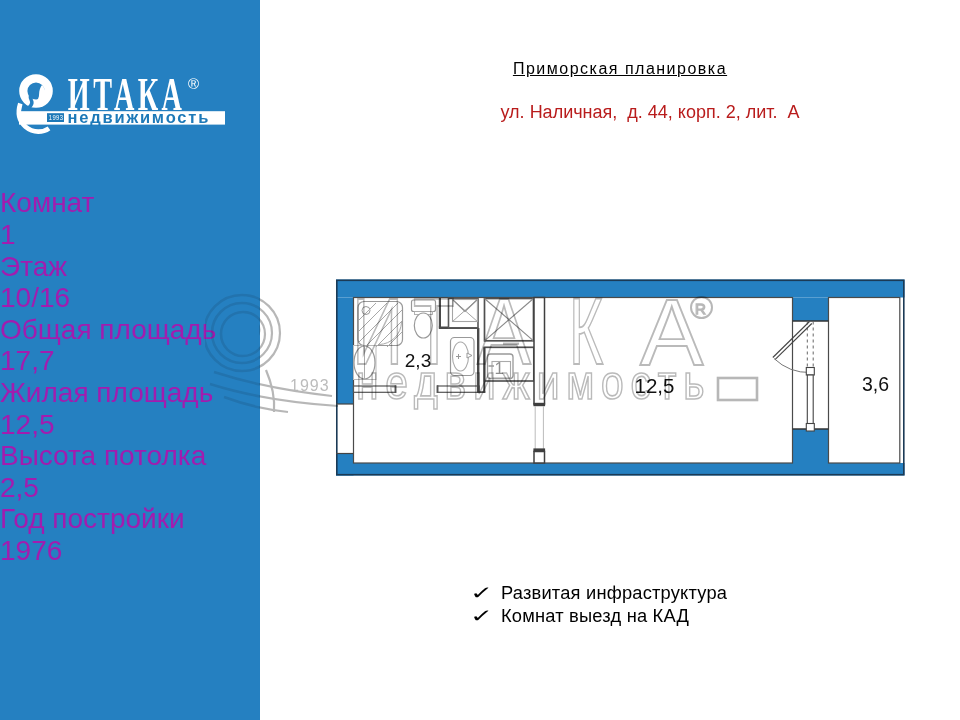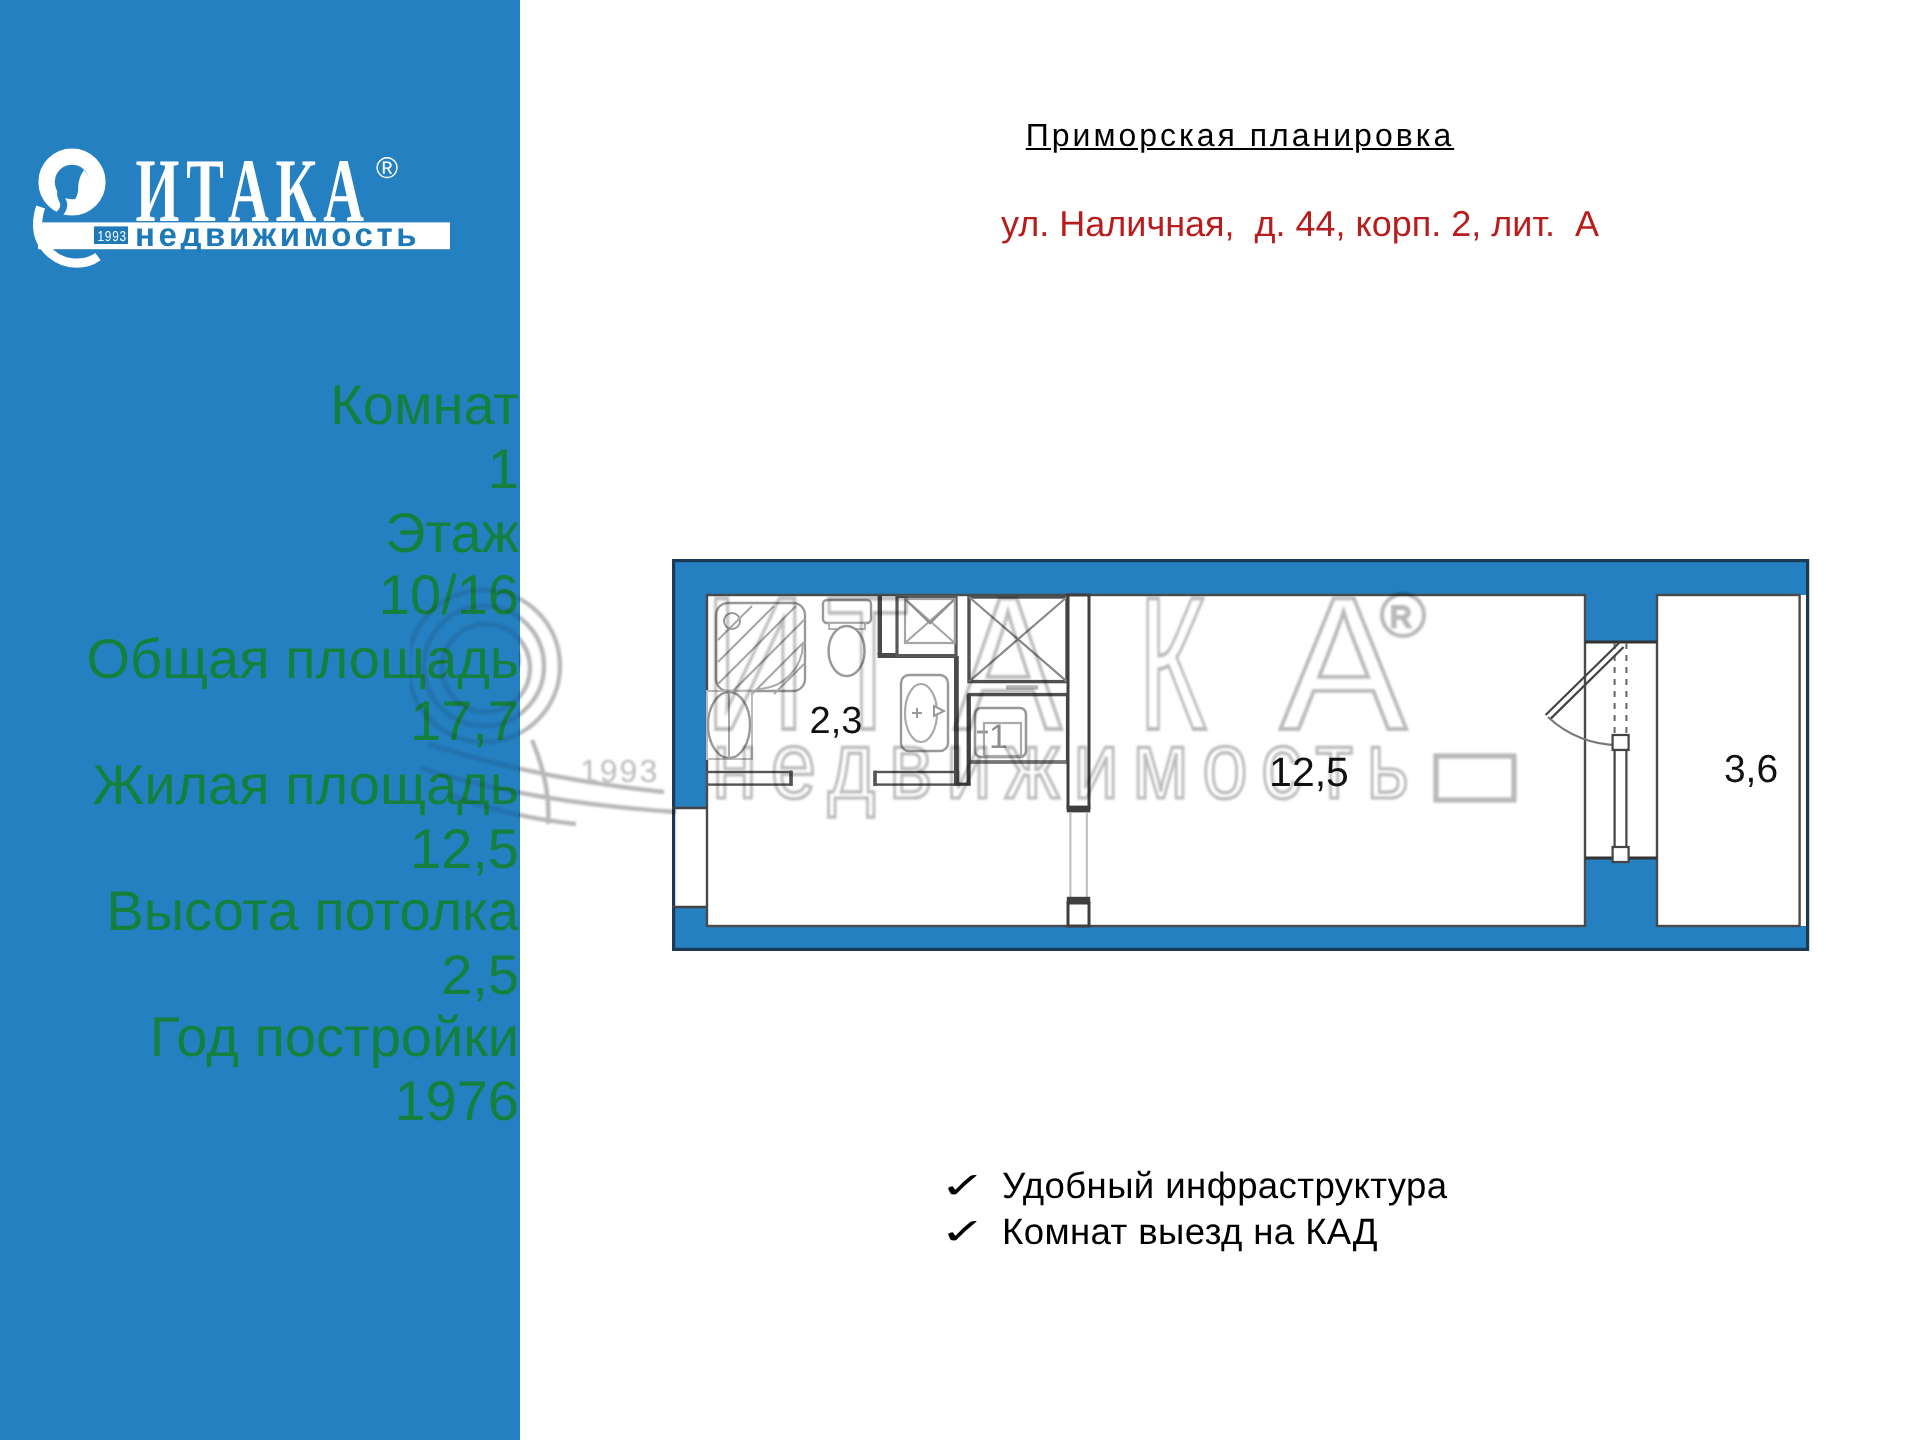--- a/index.html
+++ b/index.html
@@ -27,21 +27,21 @@
   <rect x="47" y="113.2" width="17" height="8.8" fill="#1d79b8"></rect>
   <text x="48.7" y="120.4" font-size="7.2" fill="#ffffff" letter-spacing="0.5" transform="scale(0.82,1)" transform-origin="48.7 120.4">1993</text>
 
   <text x="67.5" y="122.8" font-size="16.5" font-weight="bold" fill="#1d79b8" letter-spacing="1.8">недвижимость</text>
 
   <text x="67.8" y="110.5" font-size="45.5" font-weight="bold" fill="#ffffff" font-family="Liberation Serif" letter-spacing="5.5" transform="scale(0.62,1)" transform-origin="67.8 110.5">ИТАКА</text>
 
   <text x="188" y="89" font-size="15" fill="#ffffff">®</text>
 </svg>
 
-<div class="abs" style="left:0;top:187.4px;width:259.5px;text-align:right;color:#15803d;
+<div class="abs" style="left:0;top:187.4px;width:259.5px;text-align:left;color:#a21caf;
      font-size:28px;line-height:31.6px;white-space:pre;">Комнат
 1
 Этаж
 10/16
 Общая площадь
 17,7
 Жилая площадь
 12,5
 Высота потолка
 2,5
@@ -245,15 +245,15 @@
       <path d="M 247,317 A 13,13 0 1 1 238,340" stroke-width="2.2"></path>
       <path d="M 214,372 C 245,382 285,391 332,396" stroke-width="2.2"></path>
       <path d="M 210,384 C 248,396 292,403 338,406" stroke-width="2.2"></path>
       <path d="M 224,397 C 248,406 268,410 288,412" stroke-width="2.2"></path>
       <path d="M 266,370 C 272,384 275,398 274,412" stroke-width="2.2"></path>
     </g>
   </g>
 </svg>
 
 <div class="abs" style="left:470px;top:581px;font-size:18.3px;line-height:23.2px;letter-spacing:0.2px;color:#000;">
-  <div><span class="chk">✓</span><span style="margin-left:10px;">Удобный инфраструктура</span></div>
+  <div><span class="chk">✓</span><span style="margin-left:10px;">Развитая инфраструктура</span></div>
   <div><span class="chk">✓</span><span style="margin-left:10px;">Комнат выезд на КАД</span></div>
 </div>
 
 </body></html>

